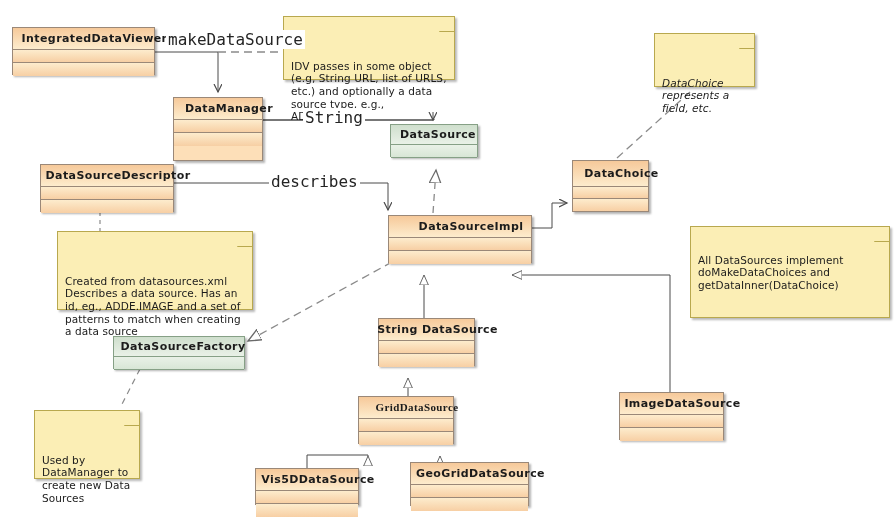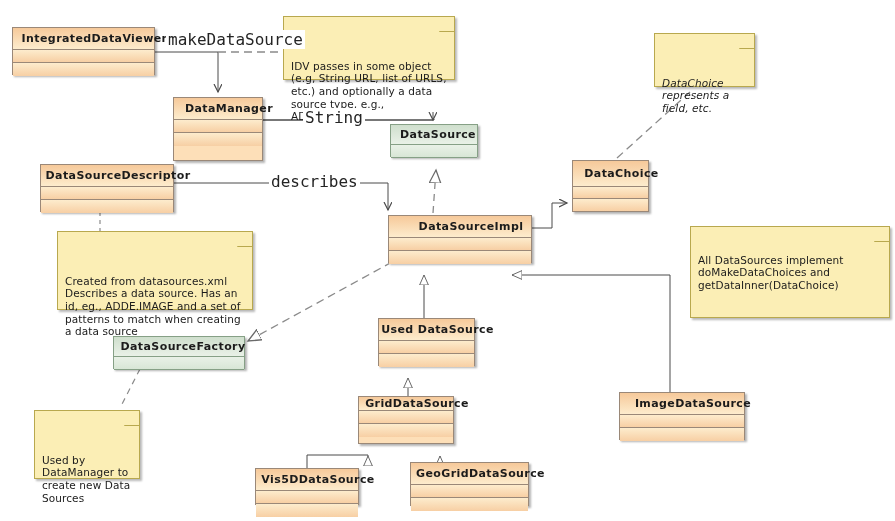--- a/index.html
+++ b/index.html
@@ -238,32 +238,32 @@
     <div class="row"></div>
     <div class="row"></div>
   </div>
 
   <div class="node iface" style="left:113px; top:336px; width:132px; height:33px;">
     <div class="hdr" style="height:20px; padding-right:14px;">DataSourceFactory</div>
     <div class="row"></div>
   </div>
 
   <div class="node" style="left:378px; top:318px; width:97px; height:48px;">
-    <div class="hdr" style="height:22px;">Used DataSource</div>
+    <div class="hdr" style="height:22px;">String DataSource</div>
     <div class="row"></div>
     <div class="row"></div>
   </div>
 
   <div class="node" style="left:358px; top:396px; width:96px; height:48px;">
-    <div class="hdr" style="height:14px;">GridDataSource</div>
-    <div class="row"></div>
-    <div class="row"></div>
-  </div>
-
-  <div class="node" style="left:619px; top:392px; width:126px; height:48px;">
+    <div class="hdr" style="height:22px;font-family:Liberation Serif, serif;">GridDataSource</div>
+    <div class="row"></div>
+    <div class="row"></div>
+  </div>
+
+  <div class="node" style="left:619px; top:392px; width:105px; height:48px;">
     <div class="hdr" style="height:22px;">ImageDataSource</div>
     <div class="row"></div>
     <div class="row"></div>
   </div>
 
   <div class="node" style="left:255px; top:468px; width:104px; height:37px;">
     <div class="hdr" style="height:22px;">Vis5DDataSource</div>
     <div class="row"></div>
     <div class="row"></div>
   </div>

